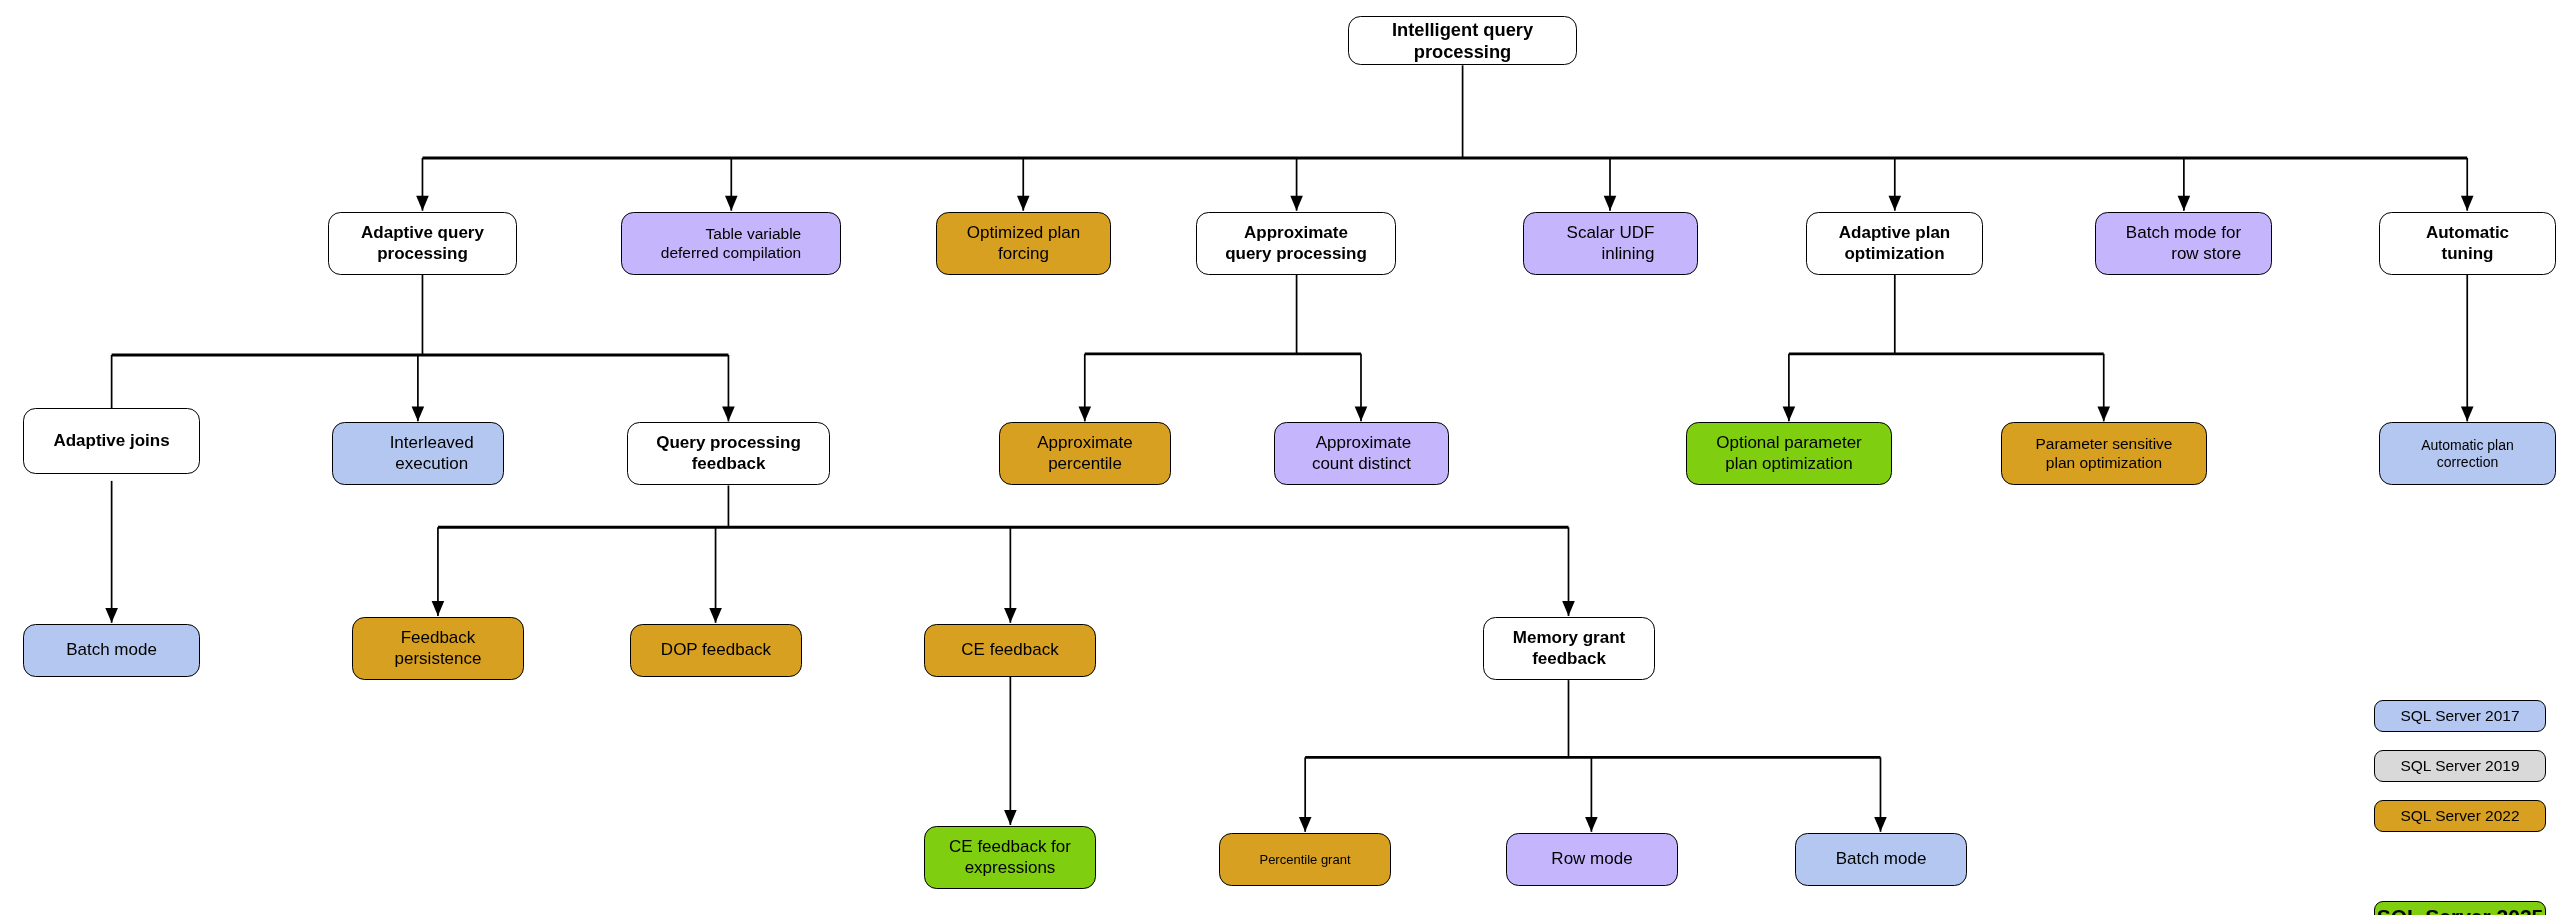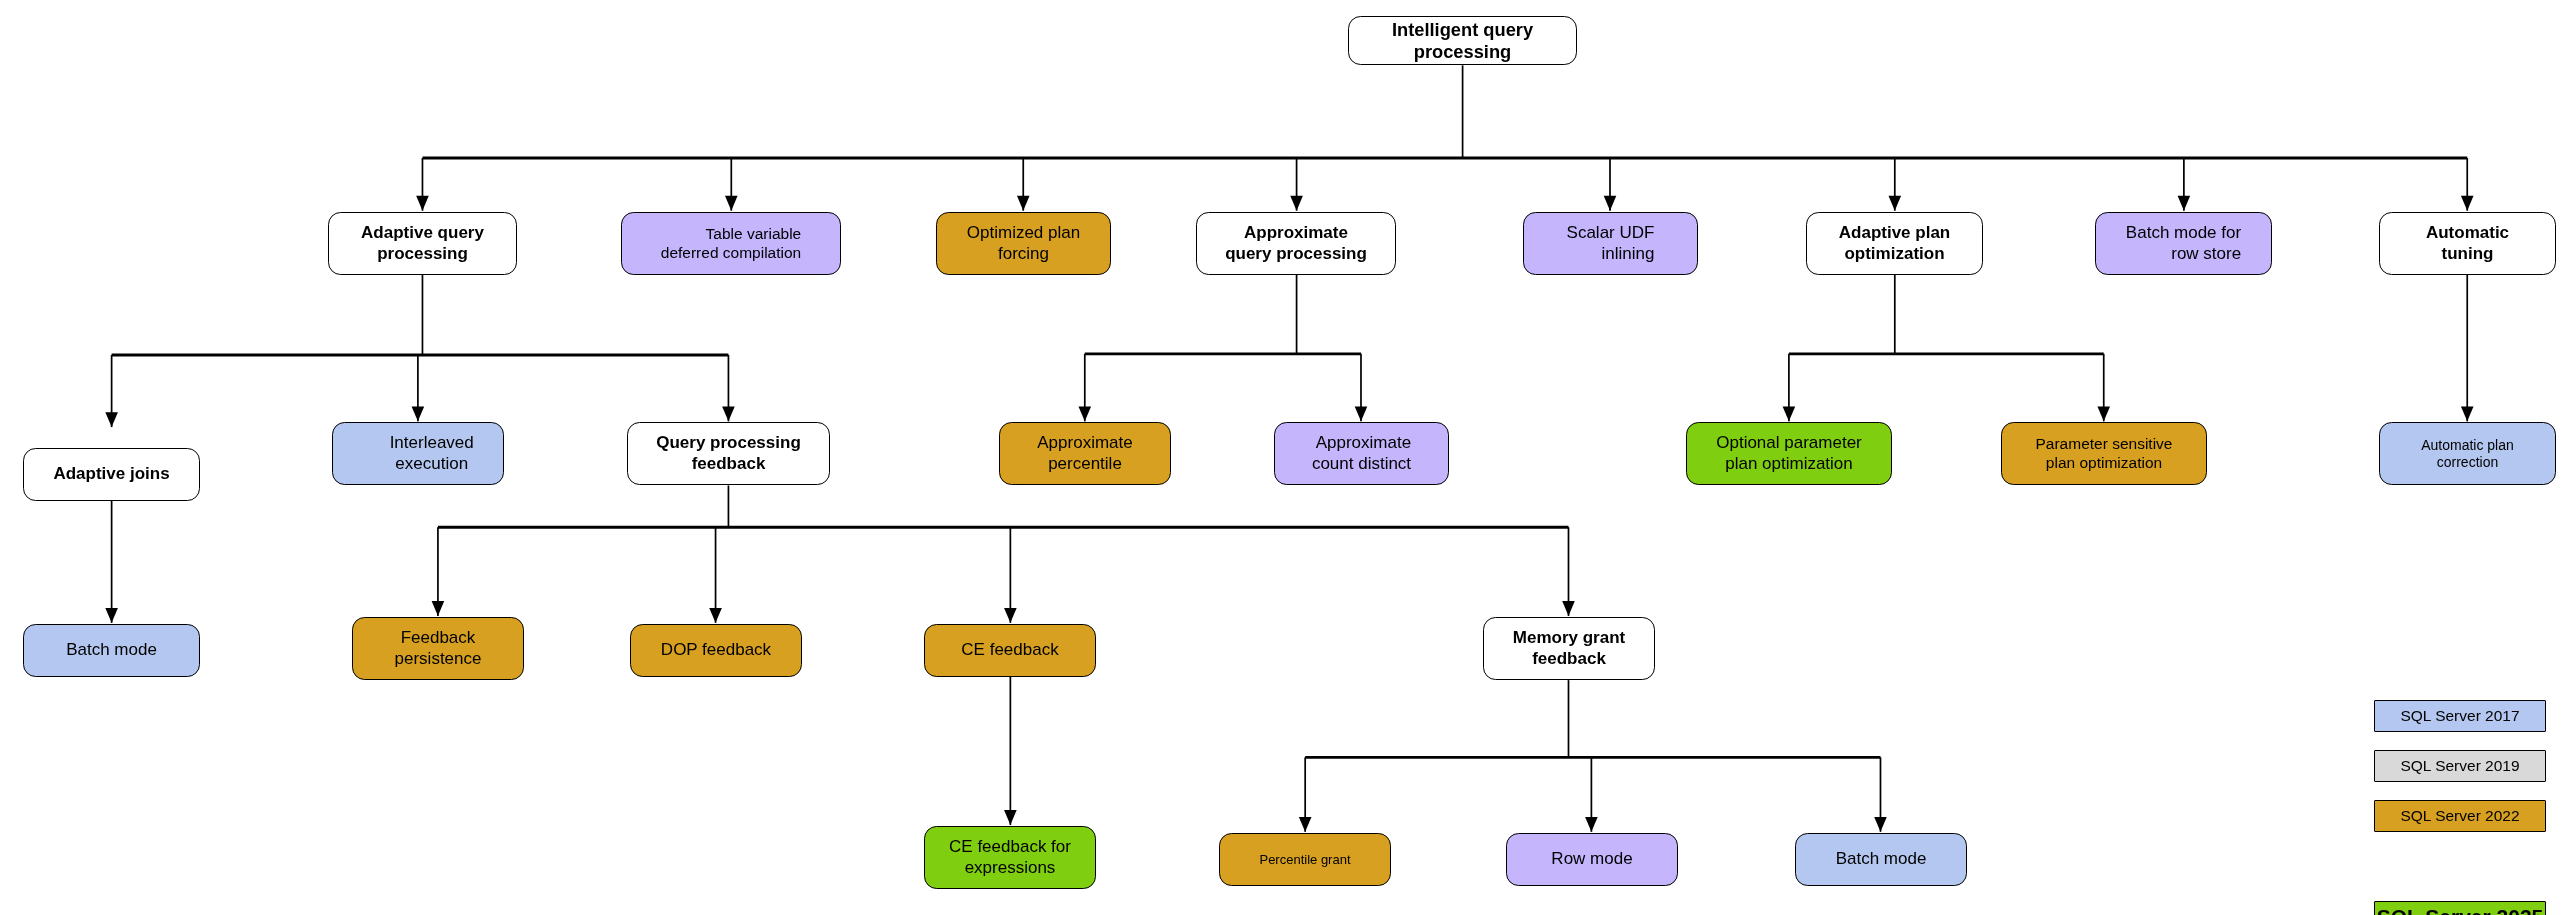--- a/index.html
+++ b/index.html
@@ -8,21 +8,21 @@
   #edges{position:absolute;left:0;top:0;width:2576px;height:916px;}
   .node{position:absolute;box-sizing:border-box;border:1.7px solid #000000;border-radius:12.6px;
         display:flex;align-items:center;justify-content:center;text-align:center;
         color:#000000;line-height:1.18;padding:2.3px 4.6px;white-space:pre-line;}
   .node.white{background:#ffffff;}
   .node.gray{background:#c4b5fd;text-align:right;}
   .node.orange{background:#d8a021;}
   .node.blue{background:#b4c7f0;}
   .node.green{background:#7fce10;}
   .node.root{font-weight:bold;}
-  .legend-item{position:absolute;box-sizing:border-box;border:1.7px solid #000000;border-radius:1px;
+  .legend-item{position:absolute;box-sizing:border-box;border:1.7px solid #000000;border-radius:9px;
         display:flex;align-items:center;justify-content:center;text-align:center;color:#000;}
 </style>
 </head>
 <body>
 
 <div id="stage">
   <svg id="edges" viewBox="0 0 4500 1600" xmlns="http://www.w3.org/2000/svg">
       <line x1="2555" y1="114" x2="2555" y2="276" stroke="#000000" stroke-width="3"></line>
       <line x1="738" y1="276" x2="4310" y2="276" stroke="#000000" stroke-width="5"></line>
       <line x1="738" y1="276" x2="738" y2="368" stroke="#000000" stroke-width="3"></line>
@@ -97,21 +97,21 @@
     <div class="node white" style="left: 1196px; top: 212px; width: 200px; height: 63px; font-size: 17px; font-weight: bold;">Approximate
 query processing</div>
     <div class="node gray" style="left: 1523px; top: 212px; width: 175px; height: 63px; font-size: 17px;">Scalar UDF
 inlining</div>
     <div class="node white" style="left: 1806px; top: 212px; width: 177px; height: 63px; font-size: 17px; font-weight: bold;">Adaptive plan
 optimization</div>
     <div class="node gray" style="left: 2095px; top: 212px; width: 177px; height: 63px; font-size: 17px;">Batch mode for
 row store</div>
     <div class="node white" style="left: 2379px; top: 212px; width: 177px; height: 63px; font-size: 17px; font-weight: bold;">Automatic
 tuning</div>
-    <div class="node white" style="left: 23px; top: 448px; width: 177px; height: 53px; font-size: 17px; font-weight: bold;">Adaptive joins</div>
+    <div class="node white" style="left: 23px; top: 408px; width: 177px; height: 66px; font-size: 17px; font-weight: bold;">Adaptive joins</div>
     <div class="node blue" style="left: 332px; top: 422px; width: 172px; height: 63px; font-size: 17px; padding-left: 32px;">Interleaved
 execution</div>
     <div class="node white" style="left: 627px; top: 422px; width: 203px; height: 63px; font-size: 17px; font-weight: bold;">Query processing
 feedback</div>
     <div class="node orange" style="left: 999px; top: 422px; width: 172px; height: 63px; font-size: 17px;">Approximate
 percentile</div>
     <div class="node gray" style="left: 1274px; top: 422px; width: 175px; height: 63px; font-size: 17px;">Approximate
 count distinct</div>
     <div class="node green" style="left: 1686px; top: 422px; width: 206px; height: 63px; font-size: 17px;">Optional parameter
 plan optimization</div>

